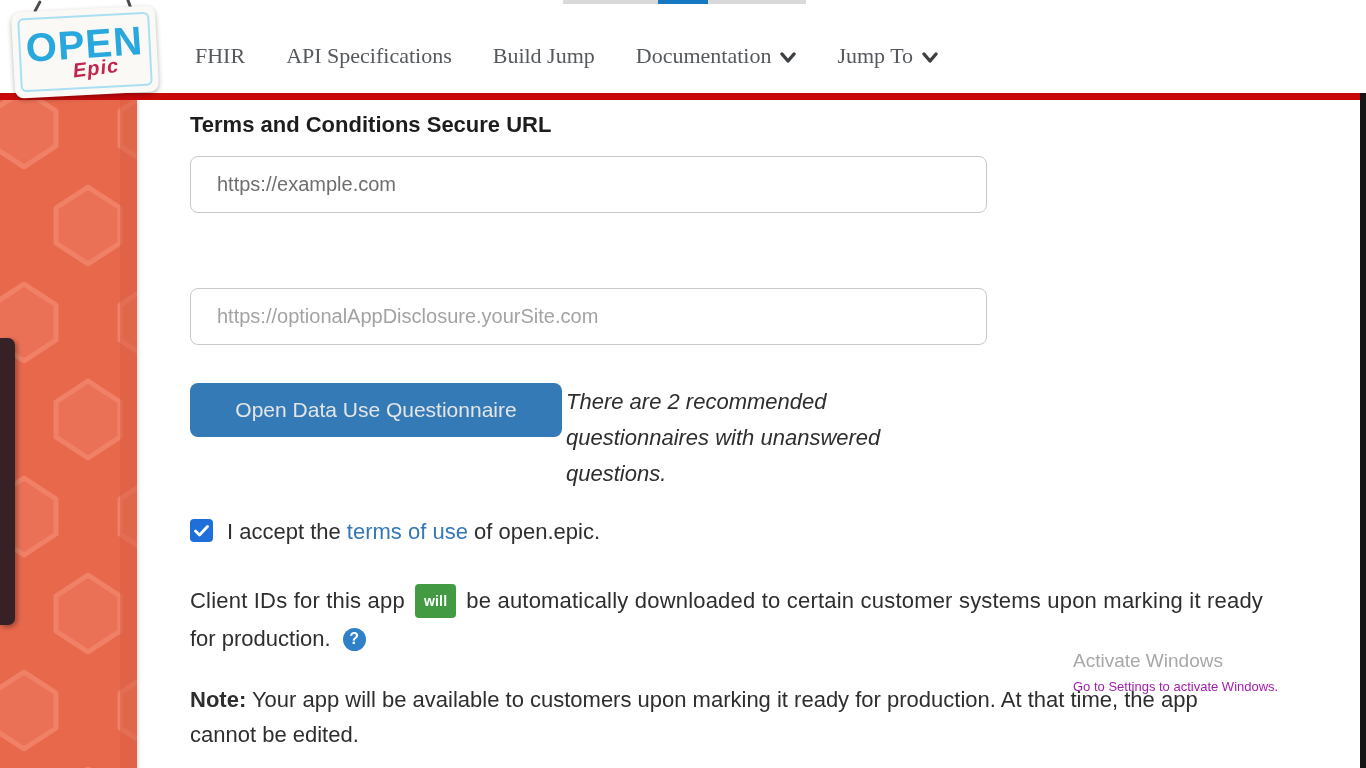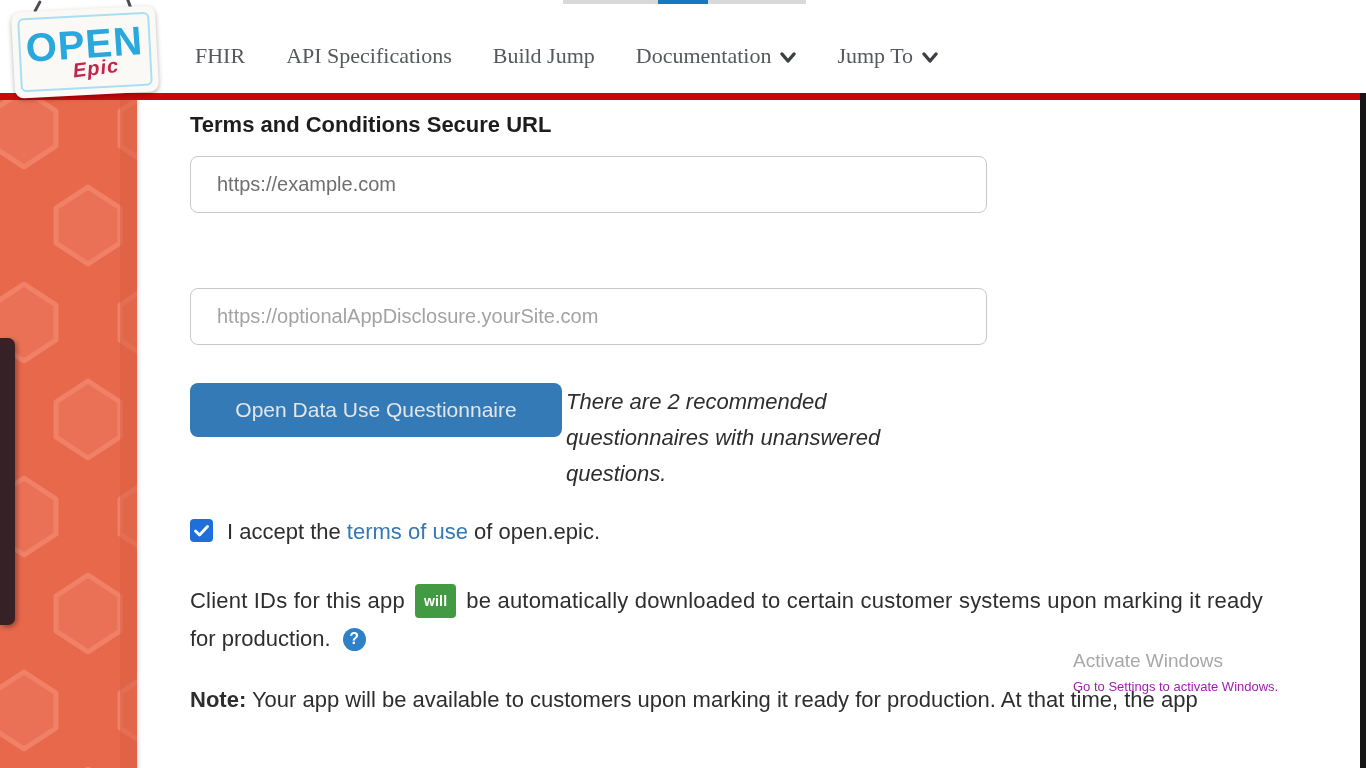--- a/index.html
+++ b/index.html
@@ -174,15 +174,16 @@
     </div>
   </div>
 
   <div class="watermark">
     <div class="wm1">Activate Windows</div>
     <div class="wm2">Go to Settings to activate Windows.</div>
   </div>
 
   <div class="note">
     <div><b>Note:</b><span> Your app will be available to customers upon marking it ready for production. At that time, the app</span></div>
+    <div>cannot be edited.</div>
   </div>
 
 </div>
 
 </body></html>

